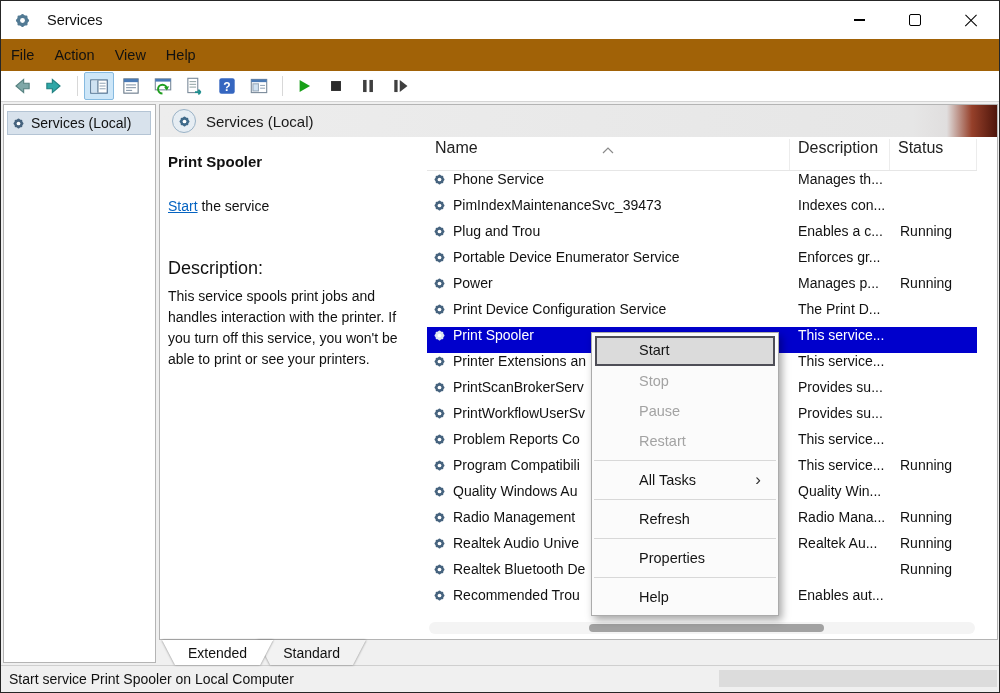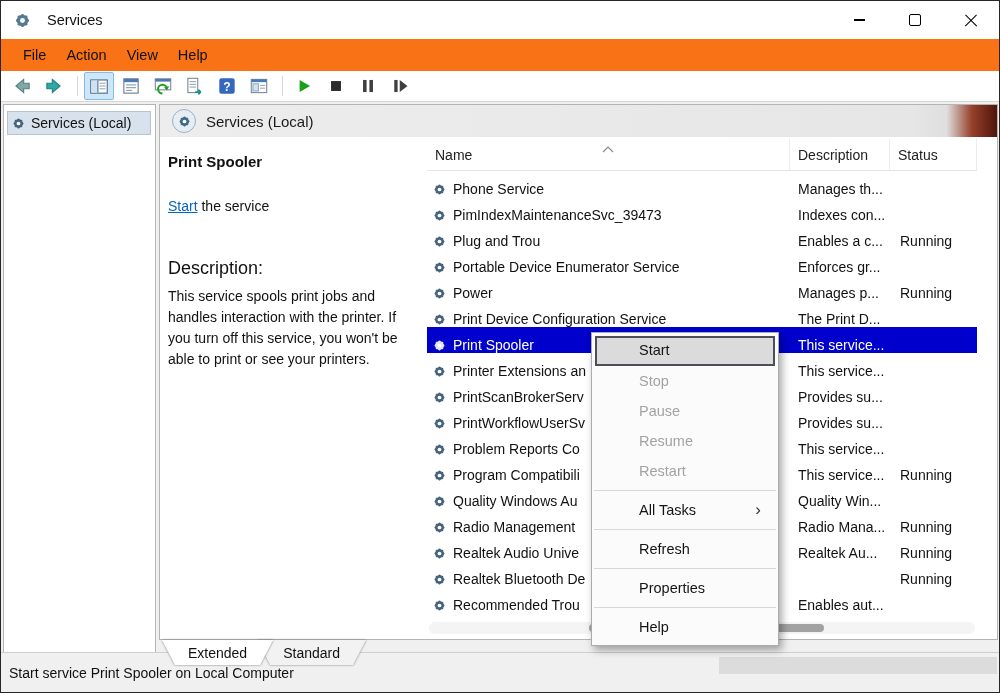--- a/index.html
+++ b/index.html
@@ -13,21 +13,21 @@
   .tb-controls{margin-left:auto;display:flex;height:38px;}
   .ctl{width:56px;height:38px;display:flex;align-items:center;justify-content:center;}
   .glyph-min{width:11px;height:1.2px;background:#000;display:block;}
   .glyph-max{width:10px;height:10px;border:1.2px solid #000;border-radius:2px;display:block;}
   .glyph-close{position:relative;width:14px;height:14px;display:block;}
   .glyph-close::before,.glyph-close::after{content:"";position:absolute;left:-1px;top:6.5px;width:16px;height:1.3px;background:#000;}
   .glyph-close::before{transform:rotate(45deg);}
   .glyph-close::after{transform:rotate(-45deg);}
 
   
-  .menubar{position:absolute;left:0;top:38px;right:0;height:32px;display:flex;align-items:center;padding-left:12px;background:#f97316;}
+  .menubar{position:absolute;left:0;top:38px;right:0;height:32px;display:flex;align-items:center;padding-left:0;background:#a16207;}
   .menu-item{padding:4px 10px;font-size:14.5px;}
 
   
   .toolbar{position:absolute;left:0;top:70px;right:0;height:31px;border-bottom:1px solid #d5d5d5;background:#fff;display:flex;align-items:center;padding-left:6px;box-sizing:border-box;}
   .tb-btn{width:28px;height:26px;display:flex;align-items:center;justify-content:center;margin-right:2px;border:1px solid transparent;border-radius:2px;}
   .tb-btn.active{background:#cde6f8;border:1px solid #86bae0;}
   .tb-sep{width:1px;height:20px;background:#d8d8d8;margin:0 6px;}
 
   
   .main{position:absolute;left:0;top:101px;right:0;bottom:27px;background:#f0f0f0;}
@@ -48,25 +48,25 @@
   .desc-pane{position:absolute;left:0;top:32px;width:262px;bottom:0;padding-left:8px;box-sizing:border-box;background:#fff;}
   .svc-title{margin-top:16px;font-weight:bold;font-size:15px;}
   .svc-action{margin-top:28px;font-size:14px;}
   .svc-link{color:#0563c1;text-decoration:underline;}
   .svc-desc-label{margin-top:44px;font-size:18px;}
   .svc-desc-body{margin-top:7px;width:250px;line-height:21px;font-size:14px;}
 
   
   .list-pane{position:absolute;left:267px;top:32px;width:550px;bottom:0;background:#fff;}
   .list-header{position:absolute;left:0;top:2px;right:0;height:32px;display:flex;border-bottom:1px solid #e6e6e6;box-sizing:border-box;}
-  .hcell{position:relative;display:flex;align-items:center;padding-left:8px;box-sizing:border-box;border-right:1px solid #ececec;font-size:14px;color:#222;}
+  .hcell{position:relative;display:flex;align-items:flex-start;padding-left:8px;box-sizing:border-box;border-right:1px solid #ececec;font-size:16px;color:#222;}
   .hc0{width:363px;}.hc1{width:100px;}.hc2{width:87px;}
   .sortmark{position:absolute;top:1px;left:calc(50% - 6px);}
   .list-body{position:absolute;left:0;top:34px;right:0;}
-  .lrow{height:26px;display:flex;align-items:flex-end;white-space:nowrap;}
+  .lrow{height:26px;display:flex;align-items:flex-start;white-space:nowrap;}
   .lrow .cell{overflow:hidden;box-sizing:border-box;}
   .lrow .c0{width:363px;display:flex;align-items:center;gap:7px;padding-left:6px;}
   .lrow .c1{width:100px;padding-left:8px;}
   .lrow .c2{width:87px;padding-left:10px;}
   .lrow.selected{background:#0000cc;color:#fff;}
   .gear{display:inline-flex;align-items:center;}
 
   
   .hscroll{position:absolute;left:2px;right:2px;bottom:5px;height:12px;background:#f4f4f4;border-radius:6px;}
   .hthumb{position:absolute;left:160px;width:235px;top:2px;height:8px;background:#a2a2a2;border-radius:4px;}
@@ -83,21 +83,21 @@
   
   .tab-strip{position:absolute;left:158px;top:538px;right:1px;height:26px;display:flex;padding-left:3px;}
   .tab-wrap{position:relative;height:25px;filter:drop-shadow(0 0 1px #7a7a7a);}
   .tab-wrap.active{z-index:2;}
   .tab-wrap:not(.active){margin-left:-16px;z-index:1;}
   .tab-shape{height:100%;padding:0 26px;display:flex;align-items:center;background:#fff;
              clip-path:polygon(0 0,100% 0,calc(100% - 13px) 100%,13px 100%);font-size:14px;}
   .tab-wrap:not(.active) .tab-shape{background:#f2f2f2;}
 
   
-  .statusbar{position:absolute;left:0;right:0;bottom:0;height:40px;background:#f0f0f0;border-top:1px solid #cfcfcf;box-sizing:border-box;display:flex;align-items:center;}
+  .statusbar{position:absolute;left:0;right:0;bottom:0;height:27px;background:#f0f0f0;border-top:1px solid #cfcfcf;box-sizing:border-box;display:flex;align-items:center;}
   .status-text{margin-left:8px;font-size:14px;}
   .status-panel{position:absolute;left:718px;top:4px;width:278px;height:17px;background:#dcdcdc;}
 </style>
 </head>
 <body>
 
 <div id="window">
 
   <div class="titlebar">
     <span class="app-icon">
@@ -520,21 +520,20 @@
         <div class="tab-wrap">
           <div class="tab-shape">Standard</div>
         </div>
       </div>
   </div>
 
   <div class="context-menu">
       <div class="cm-item focused"><span class="cm-label">Start</span></div>
       <div class="cm-item disabled"><span class="cm-label">Stop</span></div>
       <div class="cm-item disabled"><span class="cm-label">Pause</span></div>
-      <div class="cm-item disabled"><span class="cm-label">Resume</span></div>
       <div class="cm-item disabled"><span class="cm-label">Restart</span></div>
       <div class="cm-sep"></div>
       <div class="cm-item"><span class="cm-label">All Tasks</span><span class="cm-sub">›</span></div>
       <div class="cm-sep"></div>
       <div class="cm-item"><span class="cm-label">Refresh</span></div>
       <div class="cm-sep"></div>
       <div class="cm-item"><span class="cm-label">Properties</span></div>
       <div class="cm-sep"></div>
       <div class="cm-item"><span class="cm-label">Help</span></div>
     </div>

